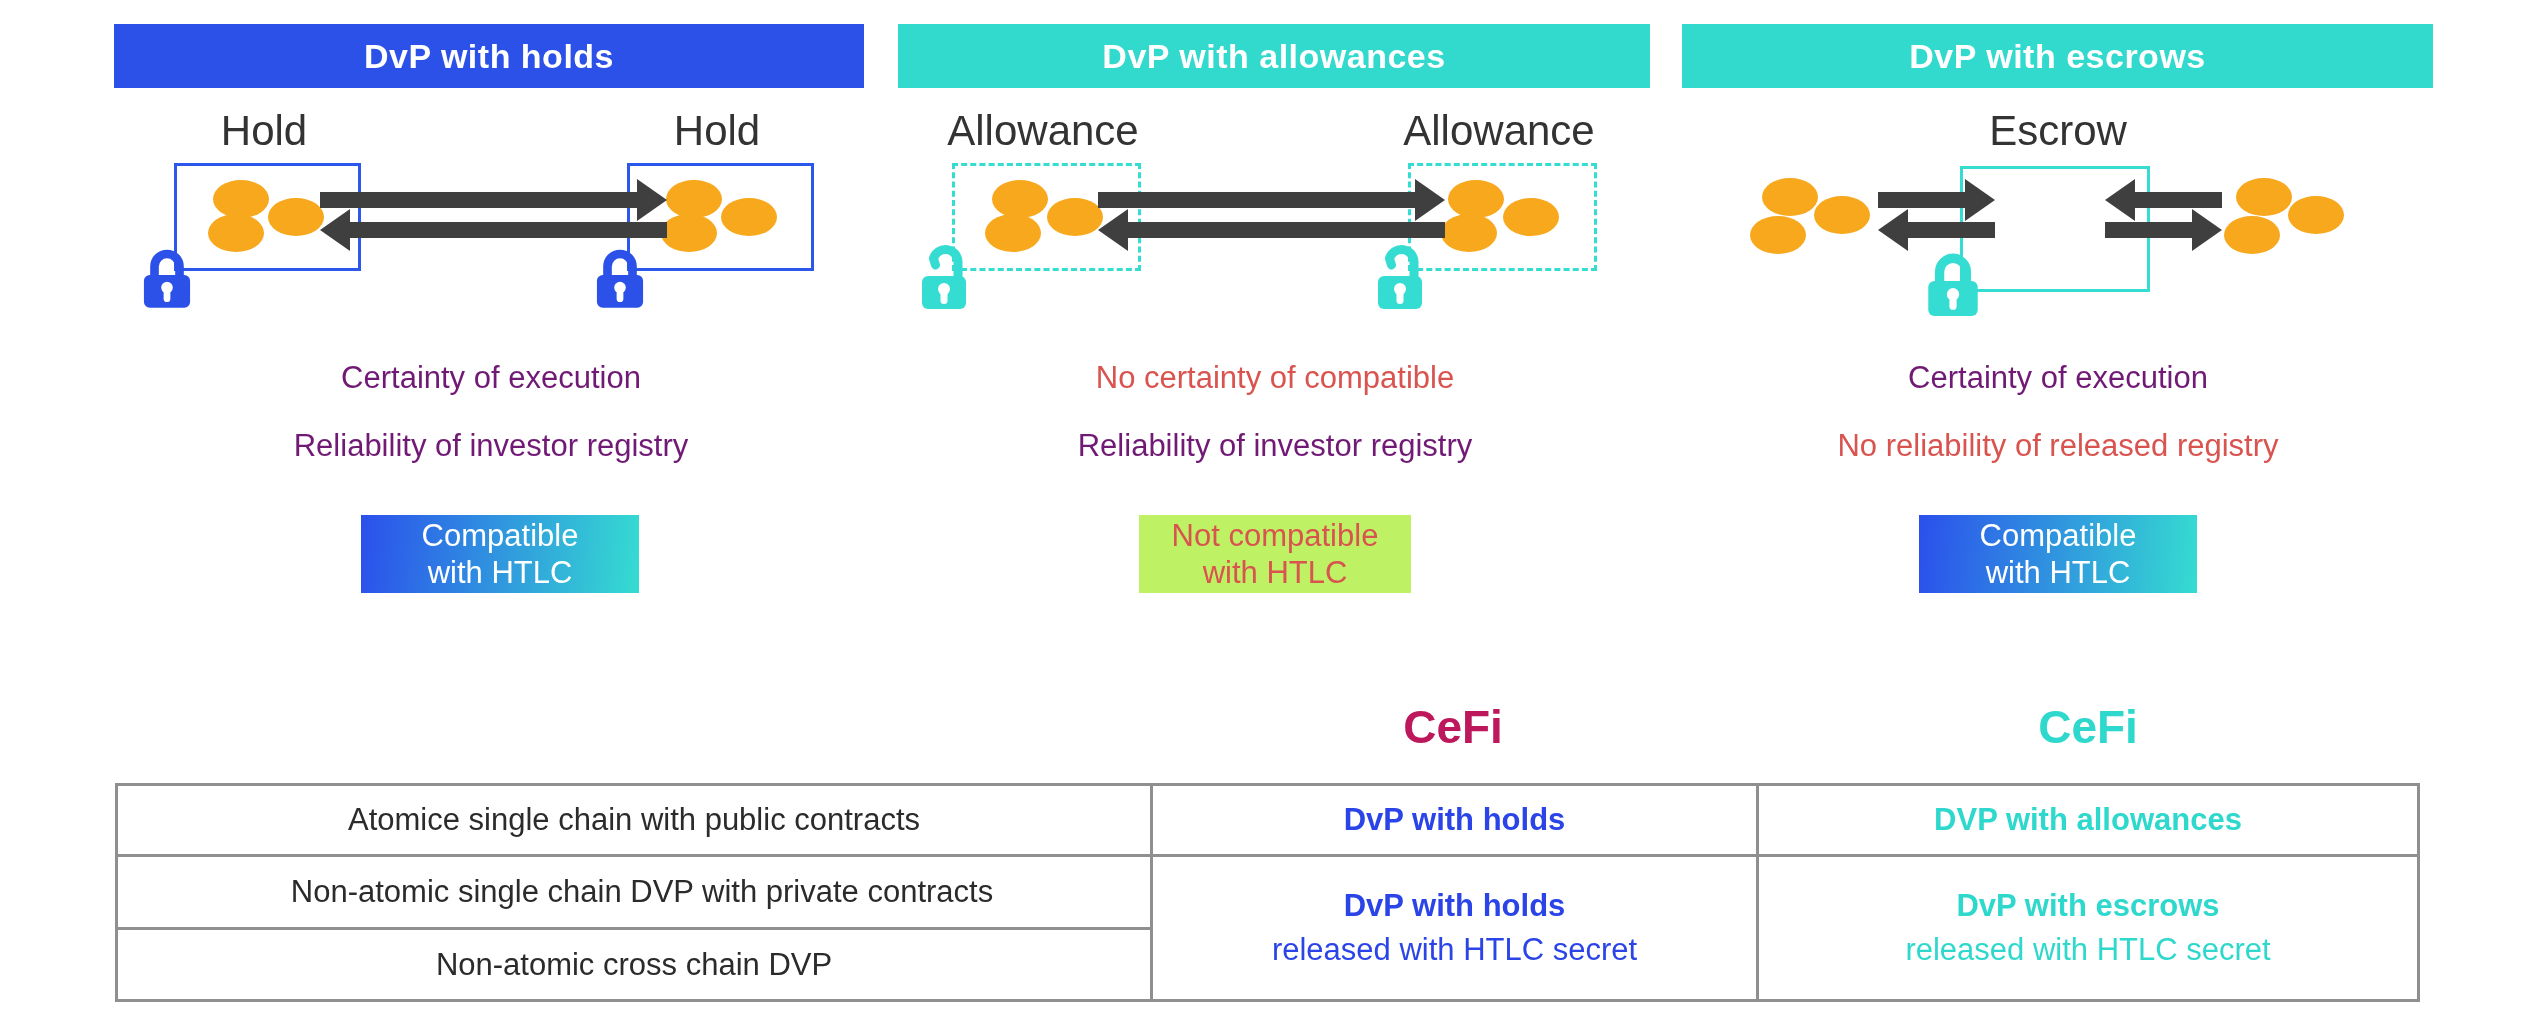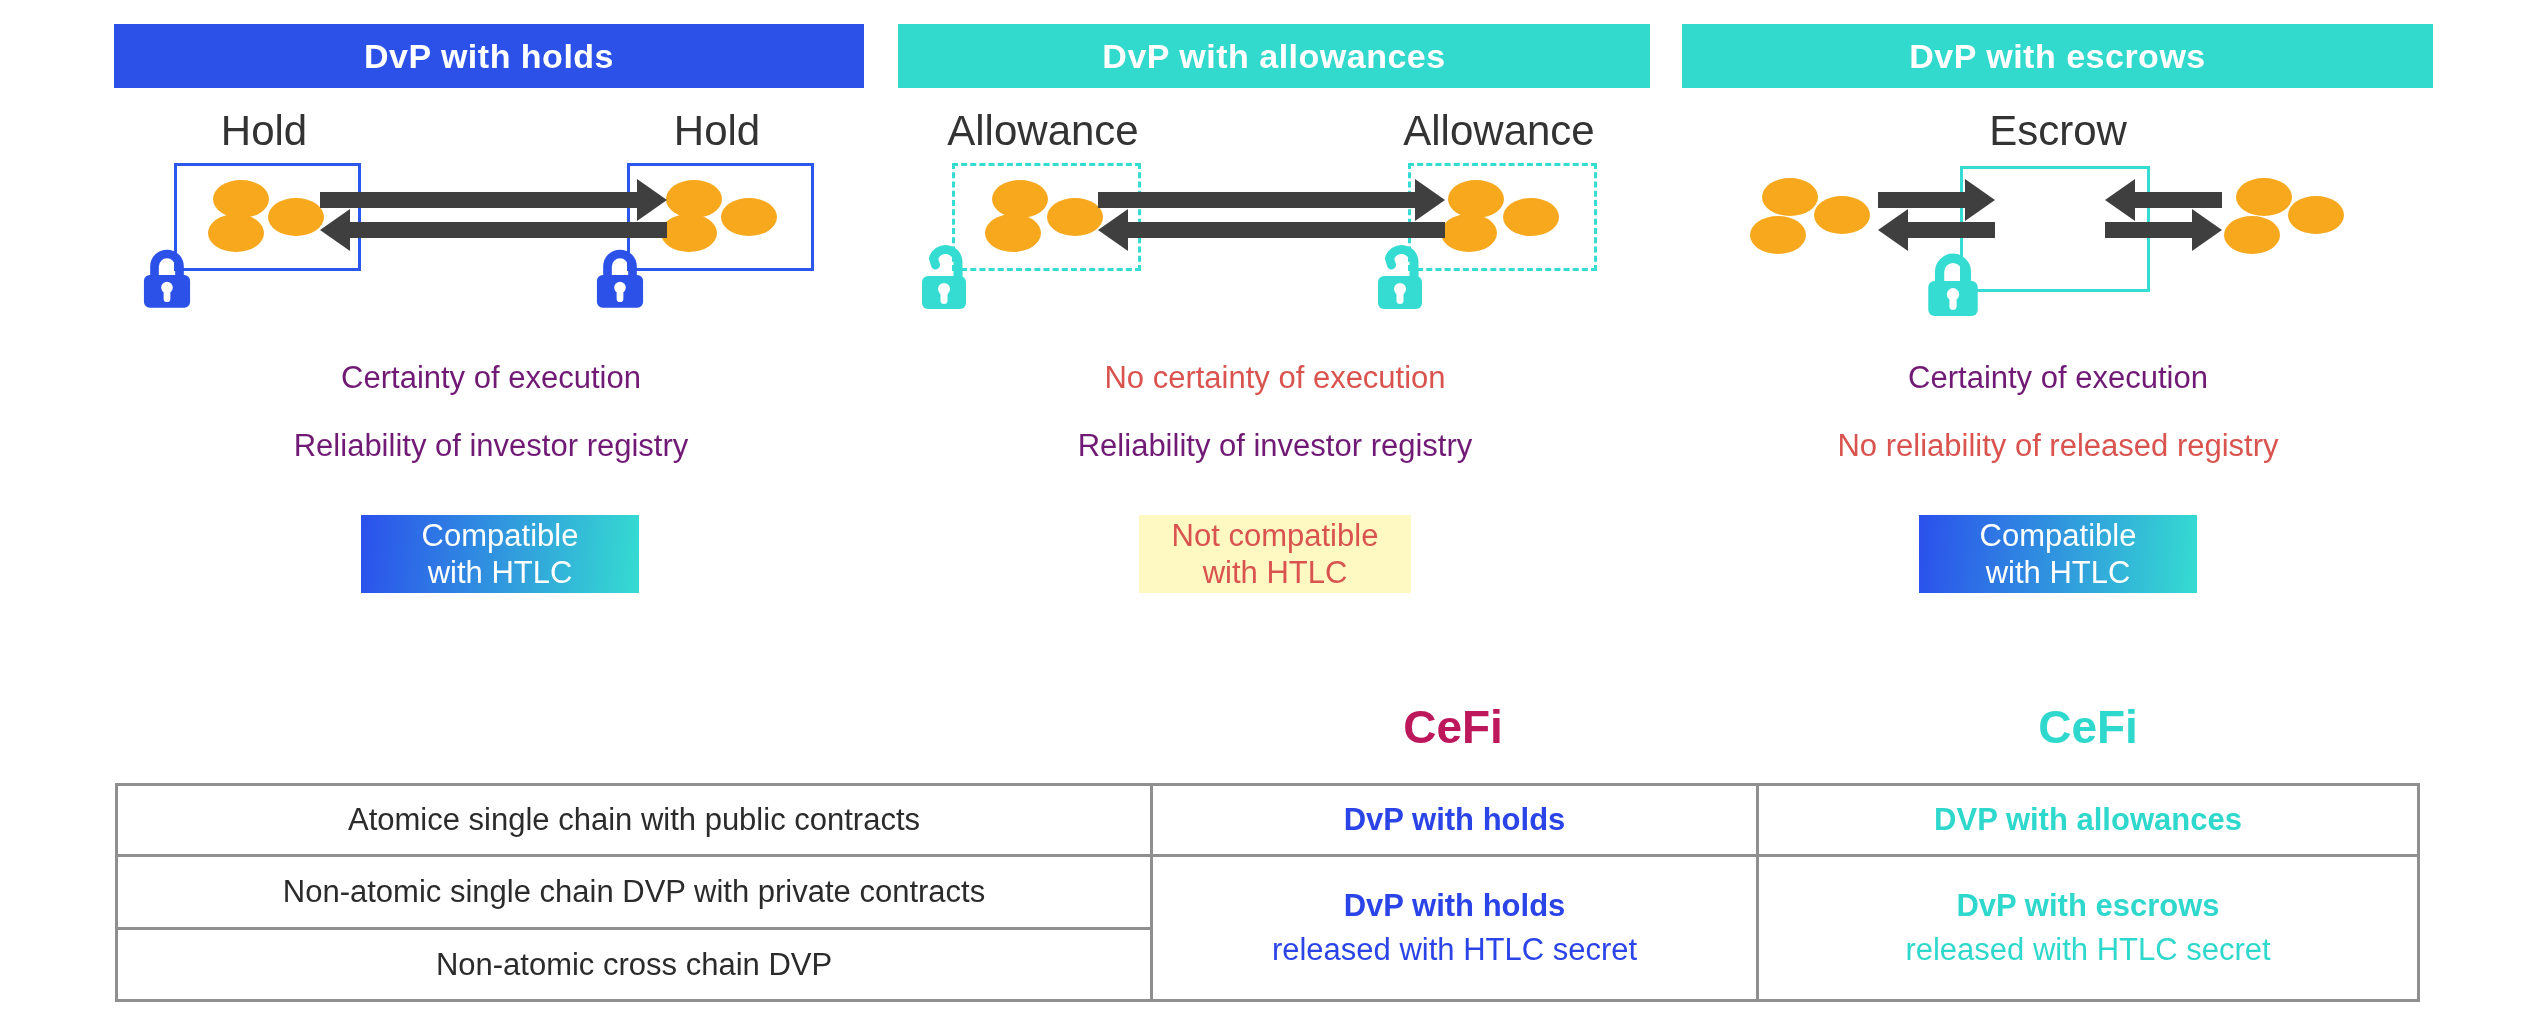--- a/index.html
+++ b/index.html
@@ -34,21 +34,21 @@
 
   
   .status{position:absolute;width:760px;text-align:center;font-size:31px;white-space:nowrap}
   .green{color:#701a75}
   .red{color:#d9534f}
 
   
   .badge{position:absolute;top:515px;height:78px;display:flex;flex-direction:column;
          align-items:center;justify-content:center;font-size:31px;line-height:37px;text-align:center}
   .badge.gradient{background:linear-gradient(95deg,#2b50ec 0%,#35dcd1 100%);color:#fff}
-  .badge.gray{background:#fef9c3;color:#d9534f}
+  .badge.gray{background:#bef264;color:#d9534f}
 
   
   .fihead{position:absolute;top:700px;width:600px;text-align:center;font-size:46px;font-weight:bold}
   .fihead.cefi{color:#be185d}
   .fihead.defi{color:#2fd8cc}
 
   
   .tbl{position:absolute;left:115px;top:783px;width:2299px;height:213px;border:3px solid #8f8f8f;background:#fff}
   .vsep{position:absolute;top:0;bottom:0;width:3px;background:#8f8f8f}
   .hsep{position:absolute;height:3px;background:#8f8f8f}
@@ -135,21 +135,21 @@
   </span>
   <span class="lock" style="left:1372px;top:240px">
     <svg width="58" height="70" viewBox="0 0 58 70">
       <path d="M42 38 V22 A12.5 12.5 0 0 0 17.5 18.5 L19.5 25" fill="none" stroke="#35dcd1" stroke-width="9" stroke-linecap="round"></path>
       <rect x="6" y="36" width="44" height="33" rx="6" fill="#35dcd1"></rect>
       <circle cx="28" cy="49" r="6" fill="#fff"></circle>
       <rect x="24.5" y="51" width="7" height="13" rx="3.5" fill="#fff"></rect>
     </svg>
   </span>
 
-  <div class="status red" style="left:895px;top:360px">No certainty of execution</div>
+  <div class="status red" style="left:895px;top:360px">No certainty of compatible</div>
   <div class="status green" style="left:895px;top:428px">Reliability of investor registry</div>
 
   <div class="badge gray" style="left:1139px;width:272px">
     <span>Not compatible</span>
     <span>with HTLC</span>
   </div>
 
   <div class="boxlabel" style="left:1933px;width:250px">Escrow</div>
   <div class="escrowbox"></div>
 
@@ -186,21 +186,21 @@
   <div class="fihead cefi" style="left:1153px">CeFi</div>
   <div class="fihead defi" style="left:1788px">CeFi</div>
 
   <div class="tbl">
     <div class="vsep" style="left:1032px"></div>
     <div class="vsep" style="left:1638px"></div>
     <div class="hsep" style="left:0;width:2299px;top:68px"></div>
     <div class="hsep" style="left:0;width:1032px;top:141px"></div>
 
     <div class="cell plain" style="left:0;top:0;width:1032px;height:68px">Atomice single chain with public contracts</div>
-    <div class="cell plain" style="left:0;top:71px;width:1032px;height:70px">Non-atomic single chain DVP with private contracts</div>
+    <div class="cell plain" style="left:8px;top:71px;width:1032px;height:70px">Non-atomic single chain DVP with private contracts</div>
     <div class="cell plain" style="left:0;top:144px;width:1032px;height:69px">Non-atomic cross chain DVP</div>
 
     <div class="cell bluetxt" style="left:1035px;top:0;width:603px;height:68px">DvP with holds</div>
     <div class="cell tealtxt" style="left:1641px;top:0;width:658px;height:68px">DVP with allowances</div>
 
     <div class="cell bluetxt" style="left:1035px;top:71px;width:603px;height:142px">
       <span>DvP with holds</span>
       <span class="sub">released with HTLC secret</span>
     </div>
     <div class="cell tealtxt" style="left:1641px;top:71px;width:658px;height:142px">

